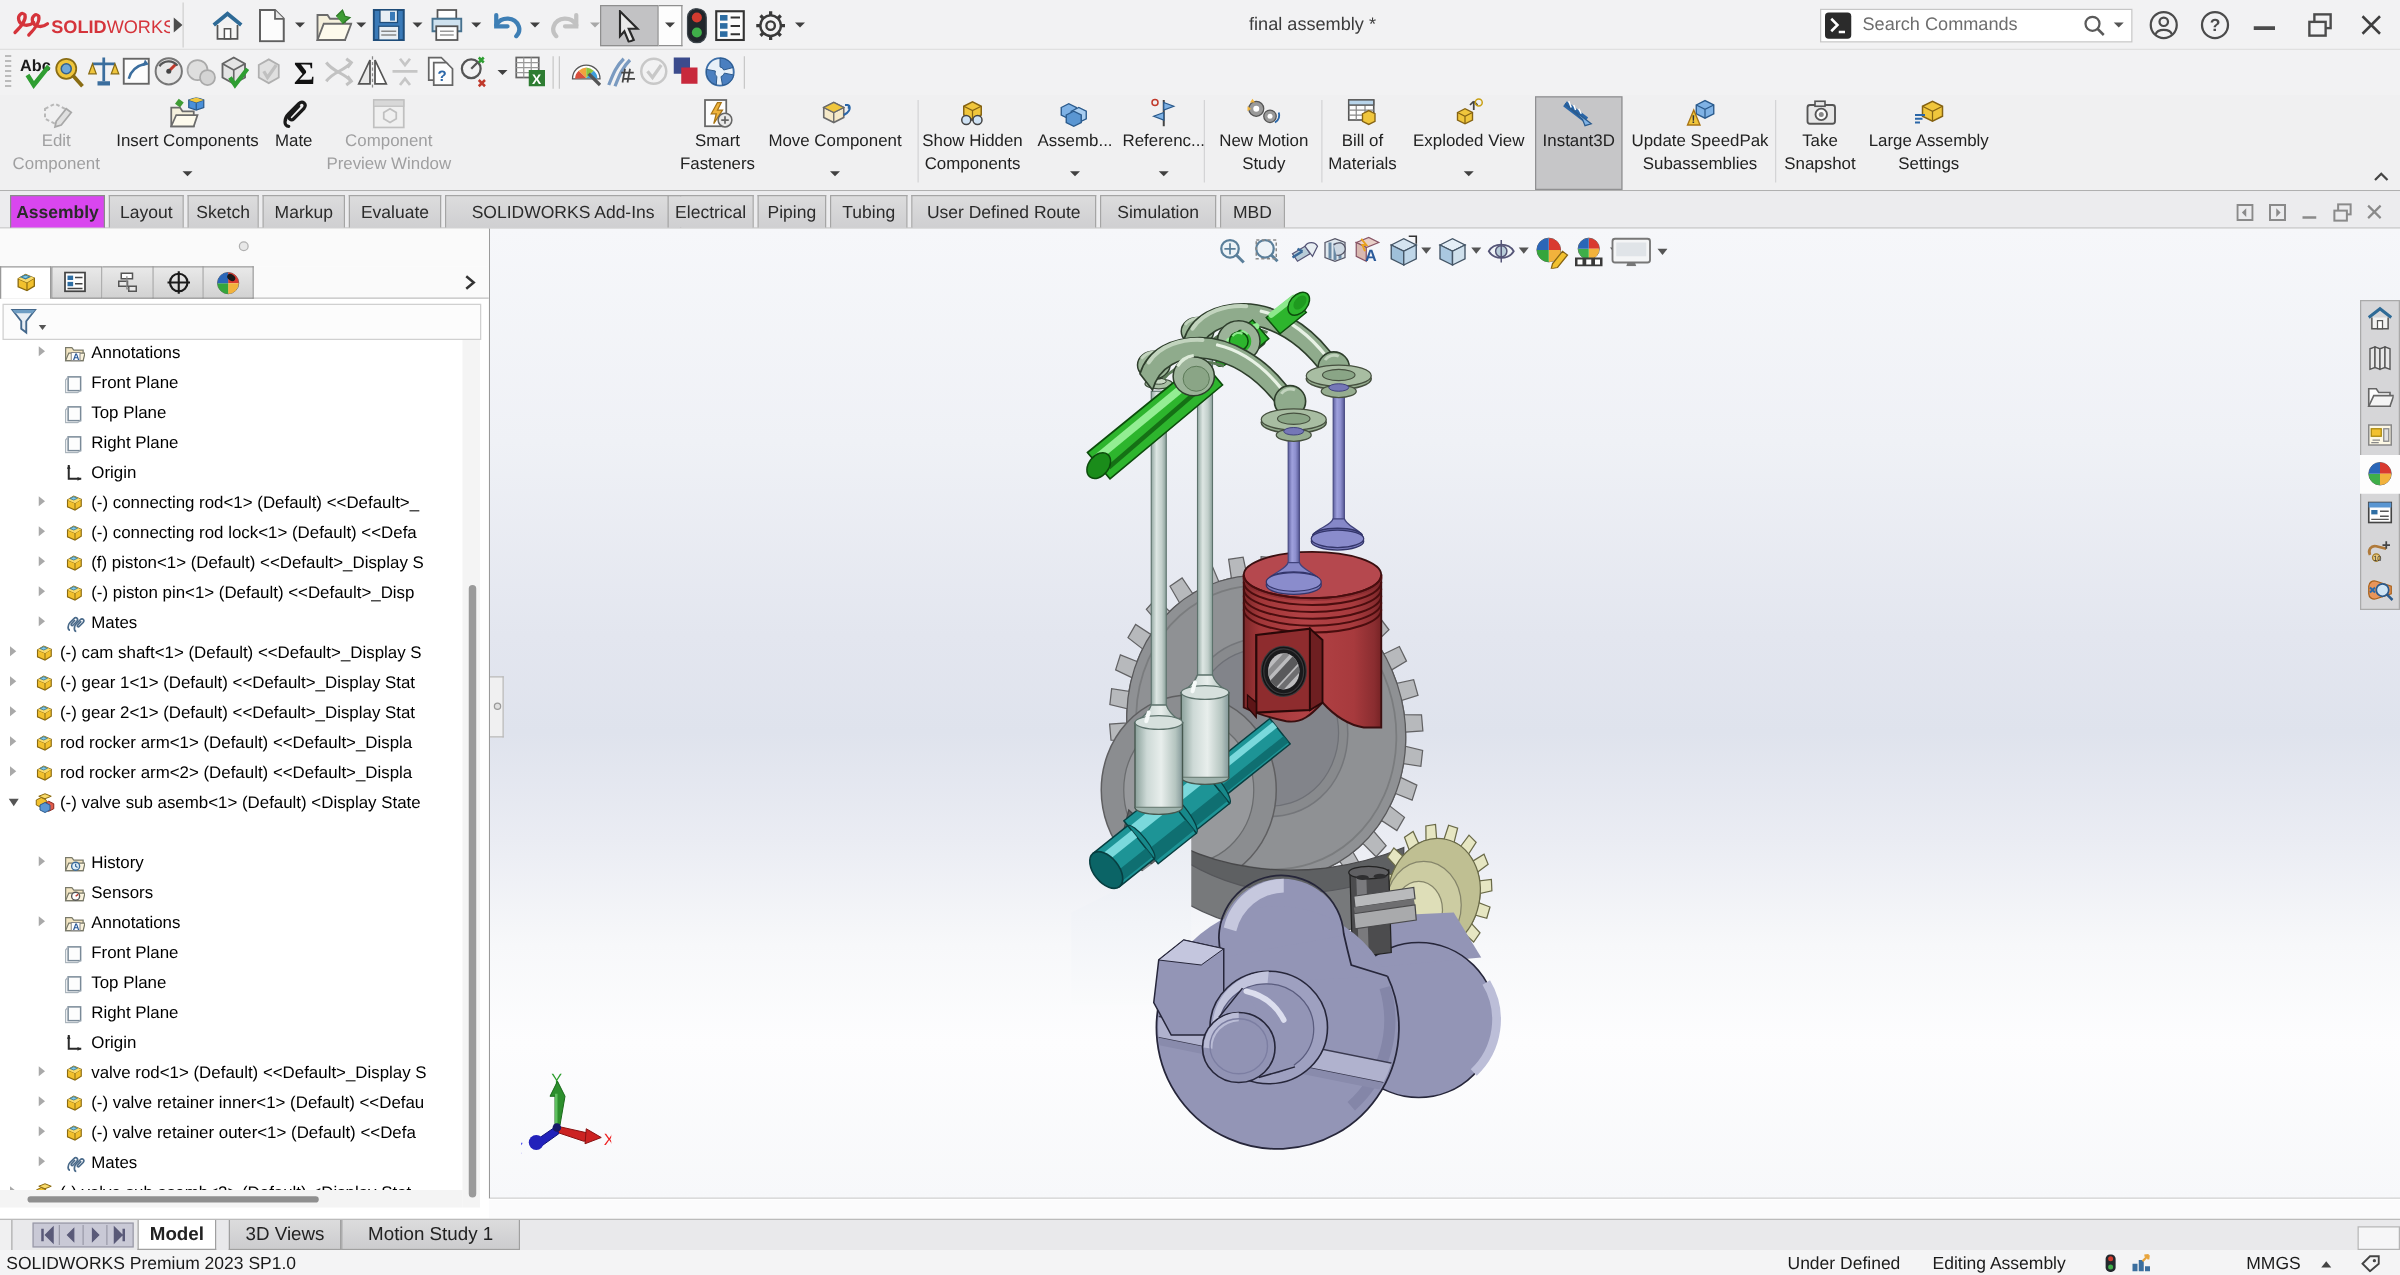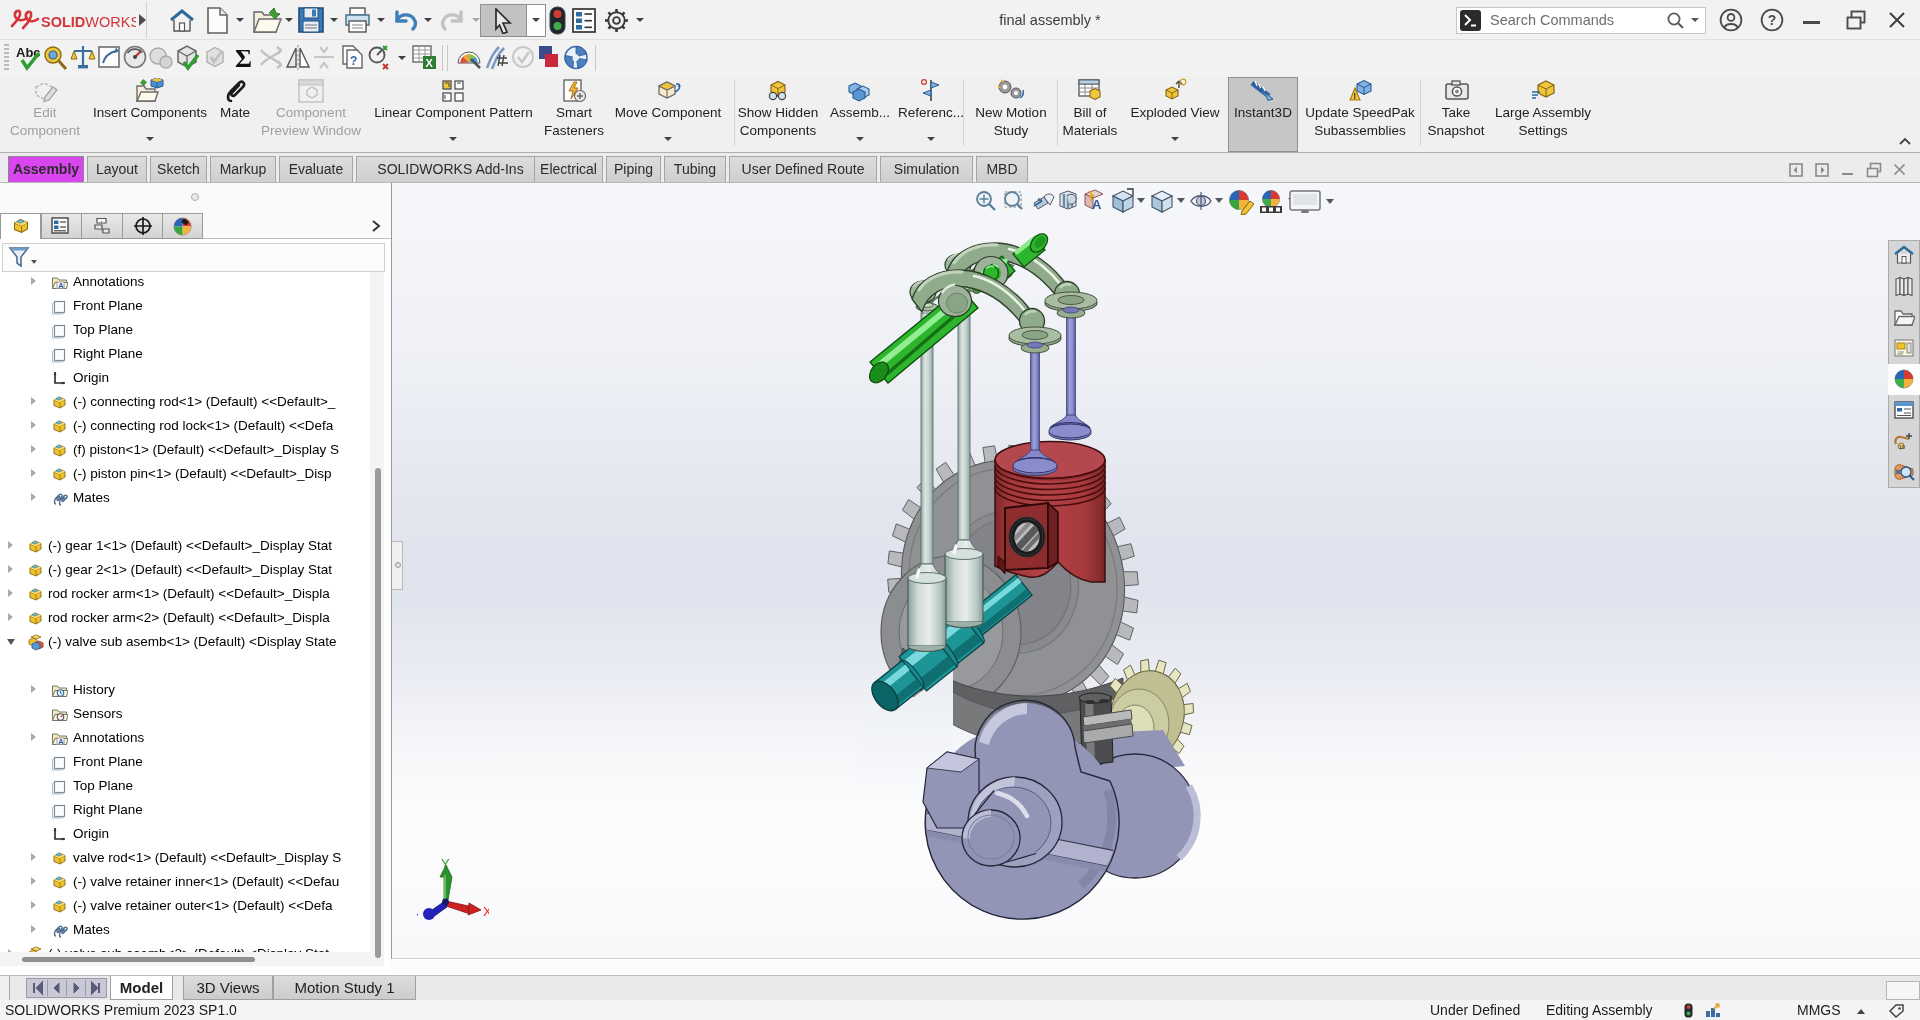--- a/index.html
+++ b/index.html
@@ -321,33 +321,20 @@
     <div class="t1">Mate</div>
   </div>
   <div class="rbtn dis" style="left:241px;width:140px">
     <svg class="ico" style="left:57px;top:2px" width="26" height="24" viewBox="0 0 26 24">
       <rect x="1" y="1" width="24" height="22" fill="#f0f0f0" stroke="#c0c0c0" stroke-width="1.4"></rect>
       <rect x="1" y="1" width="24" height="5" fill="#d8d8d8" stroke="#c0c0c0" stroke-width="1"></rect>
       <path d="M9 11 L14 8 L19 11 L19 16 L14 19 L9 16 Z" fill="none" stroke="#c0c0c0" stroke-width="1.4"></path>
     </svg>
     <div class="t1">Component</div>
       <div class="t2">Preview Window</div>
-  </div>
-  <div class="rbtn" style="left:366px;width:175px">
-    <svg class="ico" style="left:75px;top:2px" width="26" height="24" viewBox="0 0 26 24">
-      <g stroke="#444" stroke-width="1.2">
-        <rect x="2" y="2" width="8" height="8" fill="#f0c63c"></rect>
-        <rect x="14" y="2" width="8" height="8" fill="#fdfdfd"></rect>
-        <rect x="2" y="14" width="8" height="8" fill="#fdfdfd"></rect>
-        <rect x="14" y="14" width="8" height="8" fill="#fdfdfd"></rect>
-      </g>
-      <path d="M4 4 L8 4 L8 8 M16 4 L20 4 M4 16 L4 20" fill="none" stroke="#444" stroke-width="1"></path>
-    </svg>
-    <div class="t1">Linear Component Pattern</div>
-    <div class="caret" style="left:83px;top:60px"></div>
   </div>
   <div class="rbtn" style="left:529px;width:90px">
     <svg class="ico" style="left:32px;top:1px" width="26" height="25" viewBox="0 0 26 25">
       <rect x="3" y="2" width="17" height="21" fill="#fdfdfd" stroke="#666" stroke-width="1.4"></rect>
       <path d="M13 4 L8 13 L12 13 L10 21 L17 10 L13 10 L16 4 Z" fill="#f0b43c" stroke="#a87414" stroke-width="1"></path>
       <circle cx="19" cy="18" r="5.5" fill="#e8e8e8" stroke="#666" stroke-width="1.2"></circle>
       <path d="M19 15 L19 21 M16 18 L22 18" stroke="#666" stroke-width="1.4"></path>
     </svg>
     <div class="t1">Smart</div>
       <div class="t2">Fasteners</div>
@@ -1028,20 +1015,27 @@
             </svg>
             <span style="position:absolute;left:73px;top:0">(-) piston pin&lt;1&gt; (Default) &lt;&lt;Default&gt;_Disp</span>
           </div>
       <div class="trow" style="left:0;top:214px;width:370px">
             <span class="tarr arr-r" style="left:31px"></span>
             <svg class="ticon" style="left:51px" width="17" height="17" viewBox="0 0 17 17">
               <use href="#i-mates"></use>
             </svg>
             <span style="position:absolute;left:73px;top:0">Mates</span>
           </div>
+      <div class="trow" style="left:0;top:238px;width:370px">
+            <span class="tarr arr-r" style="left:8px"></span>
+            <svg class="ticon" style="left:27px" width="17" height="17" viewBox="0 0 17 17">
+              <use href="#i-part"></use>
+            </svg>
+            <span style="position:absolute;left:48px;top:0">(-) cam shaft&lt;1&gt; (Default) &lt;&lt;Default&gt;_Display S</span>
+          </div>
       <div class="trow" style="left:0;top:262px;width:370px">
             <span class="tarr arr-r" style="left:8px"></span>
             <svg class="ticon" style="left:27px" width="17" height="17" viewBox="0 0 17 17">
               <use href="#i-part"></use>
             </svg>
             <span style="position:absolute;left:48px;top:0">(-) gear 1&lt;1&gt; (Default) &lt;&lt;Default&gt;_Display Stat</span>
           </div>
       <div class="trow" style="left:0;top:286px;width:370px">
             <span class="tarr arr-r" style="left:8px"></span>
             <svg class="ticon" style="left:27px" width="17" height="17" viewBox="0 0 17 17">

